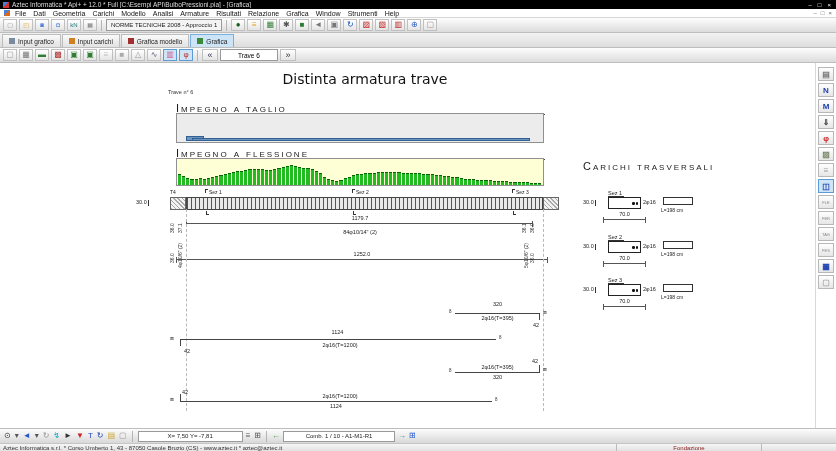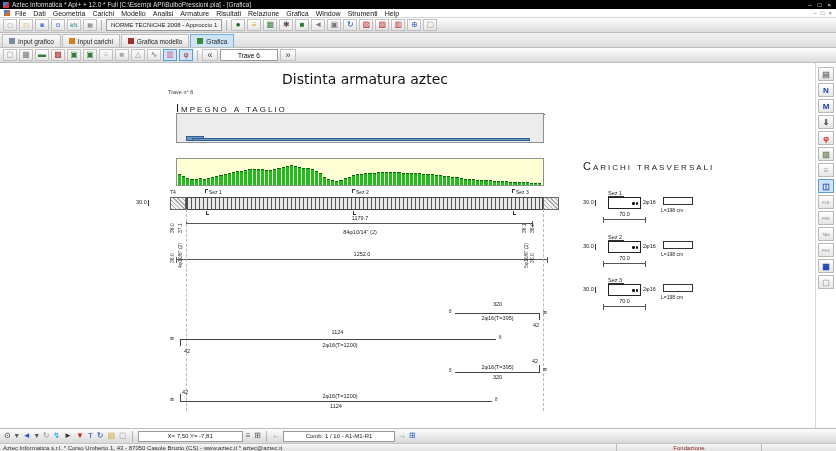--- a/index.html
+++ b/index.html
@@ -188,30 +188,31 @@
       <span class="tbi active" style="color: rgb(208, 96, 144);">▥</span>
       <span class="tbi active" style="color: rgb(176, 48, 48);">φ</span>
     </div>
   <span class="tbsep"></span>
   <span class="navarrow">«</span>
   <div class="navbox">Trave 6</div>
   <span class="navarrow">»</span>
 </div>
 
 <div class="canvas">
-  <div class="pgtitle">Distinta armatura aztec</div>
+  <div class="pgtitle">Distinta armatura trave</div>
   <div class="subtitle">Trave n° 6</div>
 
   <div class="secheading" style="left:176px;top:39px;width:369px;">Impegno a taglio</div>
   <div class="chartbox shearbox">
 
   <div class="shearseg" style="left: 2.5%; width: 5%; height: 5px;"></div>
       <div class="shearseg" style="left: 4%; width: 92.5%; height: 3px;"></div>
     </div>
 
+  <div class="secheading" style="left:176px;top:84px;width:369px;">Impegno a flessione</div>
   <div class="chartbox flexbox">
 
   <div class="fbar" style="height: 42%;"></div>
       <div class="fbar" style="height: 34%;"></div>
       <div class="fbar" style="height: 28%;"></div>
       <div class="fbar" style="height: 25%;"></div>
       <div class="fbar" style="height: 24%;"></div>
       <div class="fbar" style="height: 26%;"></div>
       <div class="fbar" style="height: 25%;"></div>
       <div class="fbar" style="height: 27%;"></div>

